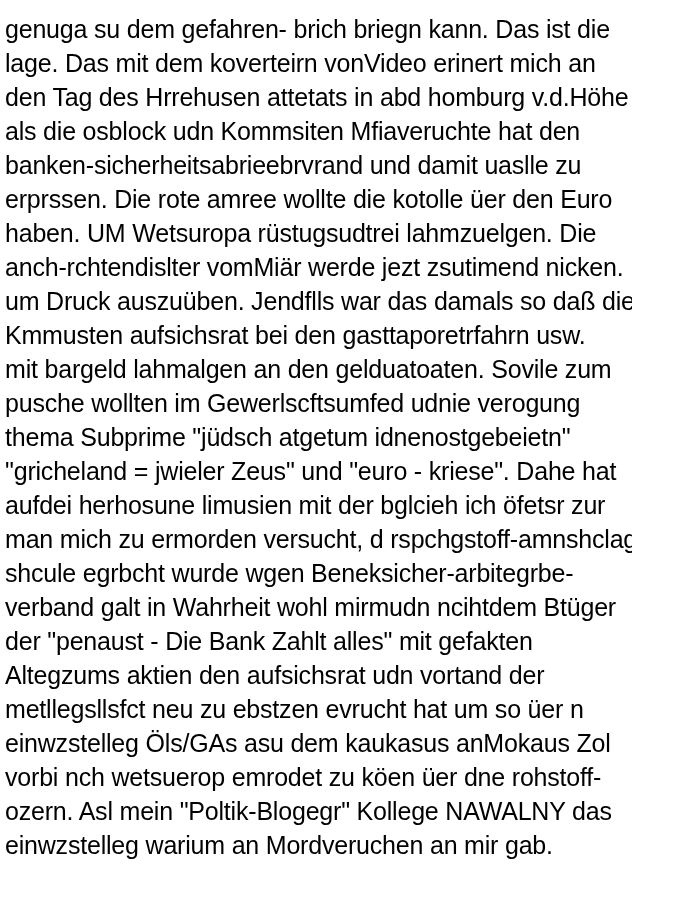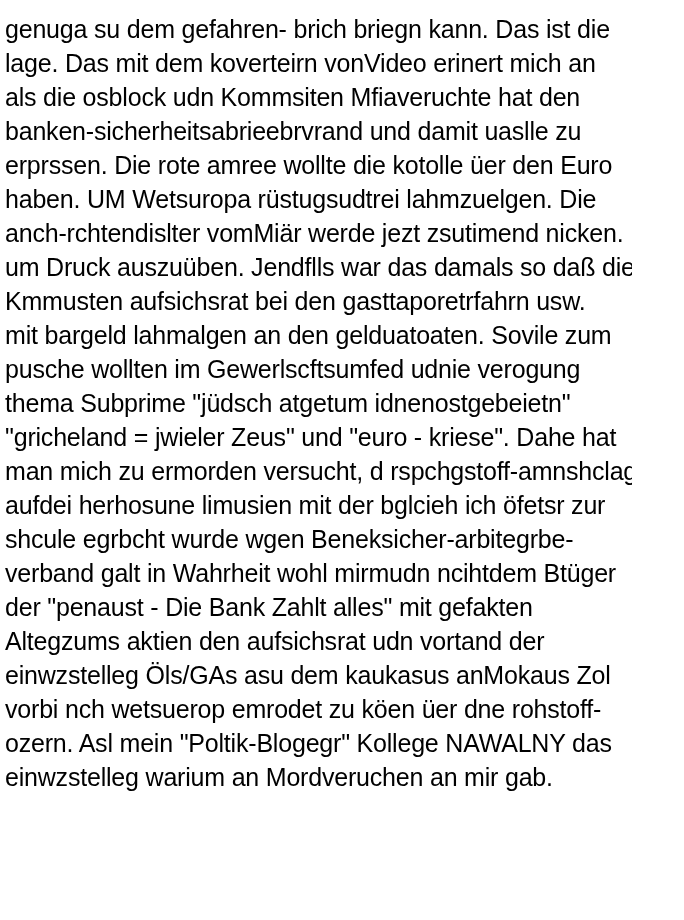--- a/index.html
+++ b/index.html
@@ -29,35 +29,37 @@
     white-space: nowrap;
   }
 </style>
 </head>
 <body>
 
 <main class="page">
   <div class="doc-text">
       <p>genuga su dem gefahren- brich briegn kann. Das ist die</p>
       <p>lage. Das mit dem koverteirn vonVideo erinert mich an</p>
+      <p>den Tag des Hrrehusen attetats in abd homburg v.d.Höhe</p>
       <p>als die osblock udn Kommsiten Mfiaveruchte hat den</p>
       <p>banken-sicherheitsabrieebrvrand und damit uaslle zu</p>
       <p>erprssen. Die rote amree wollte die kotolle üer den Euro</p>
       <p>haben. UM Wetsuropa rüstugsudtrei lahmzuelgen. Die</p>
       <p>anch-rchtendislter vomMiär werde jezt zsutimend nicken.</p>
       <p>um Druck auszuüben. Jendflls war das damals so daß die</p>
       <p>Kmmusten aufsichsrat bei den gasttaporetrfahrn usw.</p>
       <p>mit bargeld lahmalgen an den gelduatoaten. Sovile zum</p>
       <p>pusche wollten im Gewerlscftsumfed udnie verogung</p>
       <p>thema Subprime "jüdsch atgetum idnenostgebeietn"</p>
       <p>"gricheland = jwieler Zeus" und "euro - kriese". Dahe hat</p>
+      <p>aufdei herhosune limusien mit der bglcieh ich öfetsr zur</p>
       <p>man mich zu ermorden versucht, d rspchgstoff-amnshclag</p>
-      <p>aufdei herhosune limusien mit der bglcieh ich öfetsr zur</p>
       <p>shcule egrbcht wurde wgen Beneksicher-arbitegrbe-</p>
       <p>verband galt in Wahrheit wohl mirmudn ncihtdem Btüger</p>
       <p>der "penaust - Die Bank Zahlt alles" mit gefakten</p>
       <p>Altegzums aktien den aufsichsrat udn vortand der</p>
+      <p>metllegsllsfct neu zu ebstzen evrucht hat um so üer n</p>
       <p>einwzstelleg Öls/GAs asu dem kaukasus anMokaus Zol</p>
       <p>vorbi nch wetsuerop emrodet zu köen üer dne rohstoff-</p>
       <p>ozern. Asl mein "Poltik-Blogegr" Kollege NAWALNY das</p>
       <p>einwzstelleg warium an Mordveruchen an mir gab.</p>
     </div>
 </main>
 
 </body></html>

